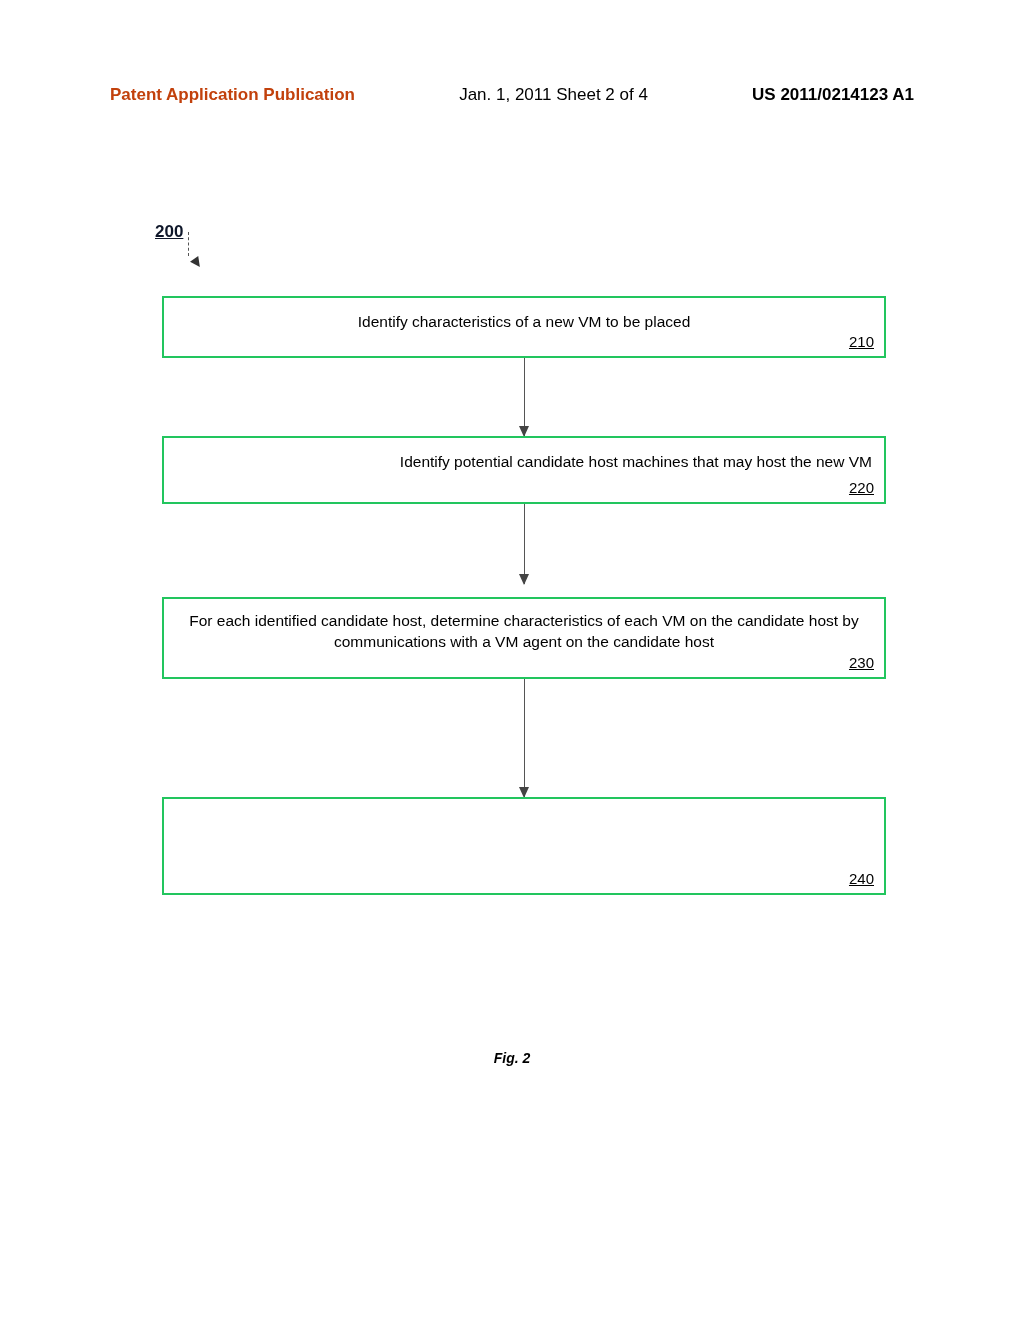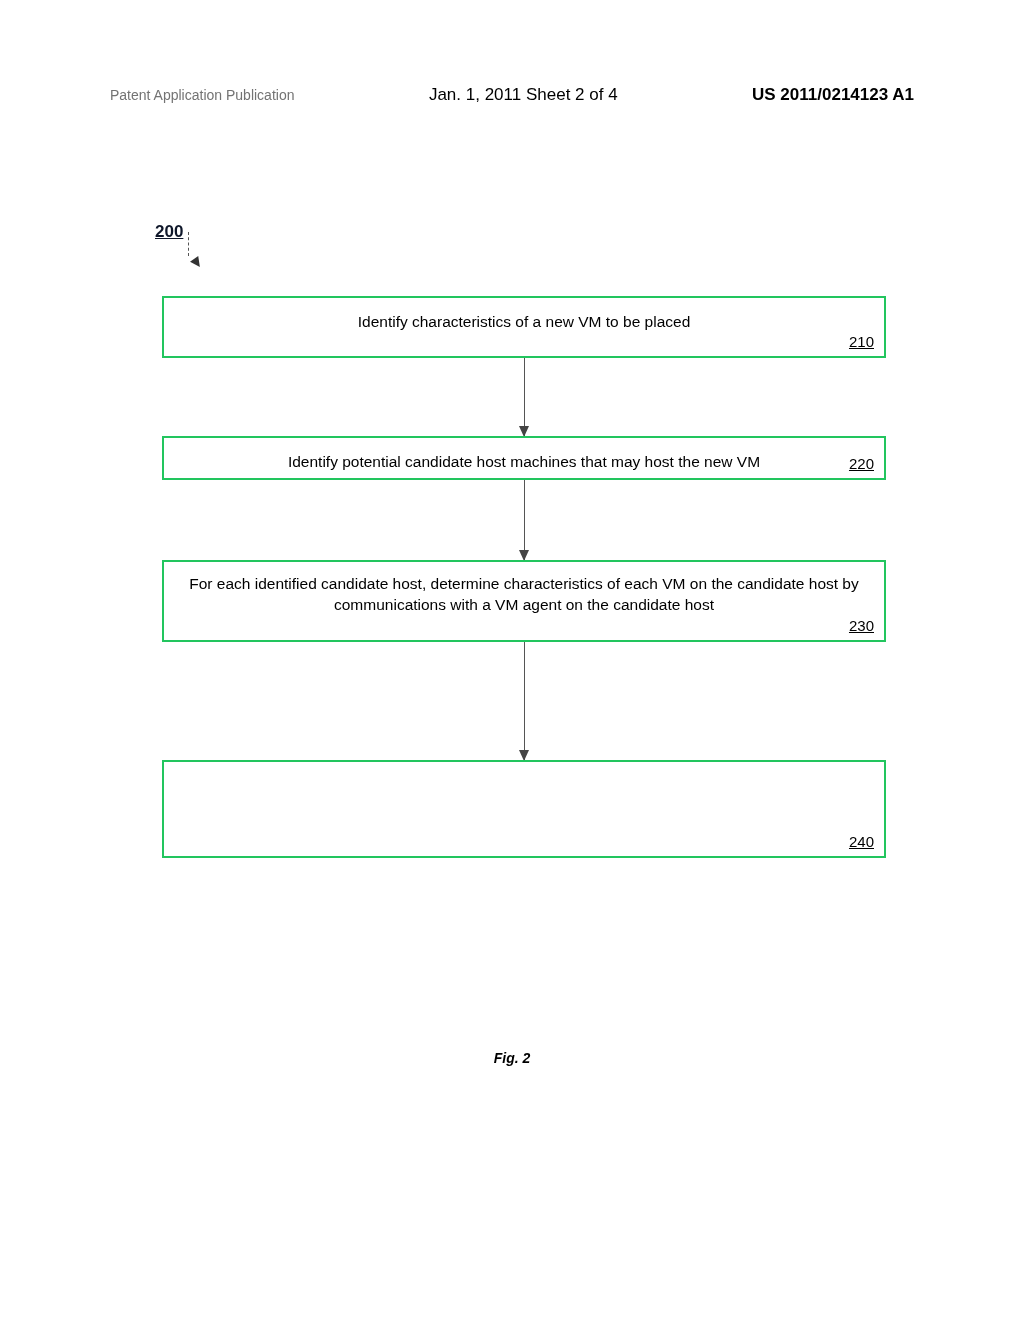--- a/index.html
+++ b/index.html
@@ -18,23 +18,23 @@
       position: absolute;
       top: 85px;
       left: 0;
       width: 100%;
       padding: 0 110px;
       display: flex;
       justify-content: space-between;
       align-items: baseline;
     }
     .header-left {
-      font-size: 14px;
-      font-weight: normal;
-      color: #737373;
+      font-size: 17px;
+      font-weight: bold;
+      color: #c2410c;
     }
     .header-center {
       font-size: 17px;
       color: #000;
     }
     .header-right {
       font-size: 17px;
       font-weight: bold;
       color: #000;
     }
@@ -91,23 +91,23 @@
       bottom: -1px;
       left: -5px;
       width: 0;
       height: 0;
       border-left: 5.5px solid transparent;
       border-right: 5.5px solid transparent;
       border-top: 11px solid #444;
     }
     .box1 { height: 62px; padding-top: 14px; }
     .conn1 { height: 78px; }
-    .box2 { height: 44px; padding-top: 14px; }
+    .box2 { height: 68px; padding-top: 14px; text-align: right; }
     .conn2 { height: 80px; }
-    .box3 { height: 82px; padding-top: 12px; }
+    .box3 { height: 82px; padding-top: 12px; margin-top: 13px; }
     .conn3 { height: 118px; }
     .box4 { height: 98px; padding-top: 10px; }
     .figure-label {
       position: absolute;
       top: 1050px;
       left: 0;
       width: 100%;
       text-align: center;
       font-size: 14px;
       font-style: italic;

